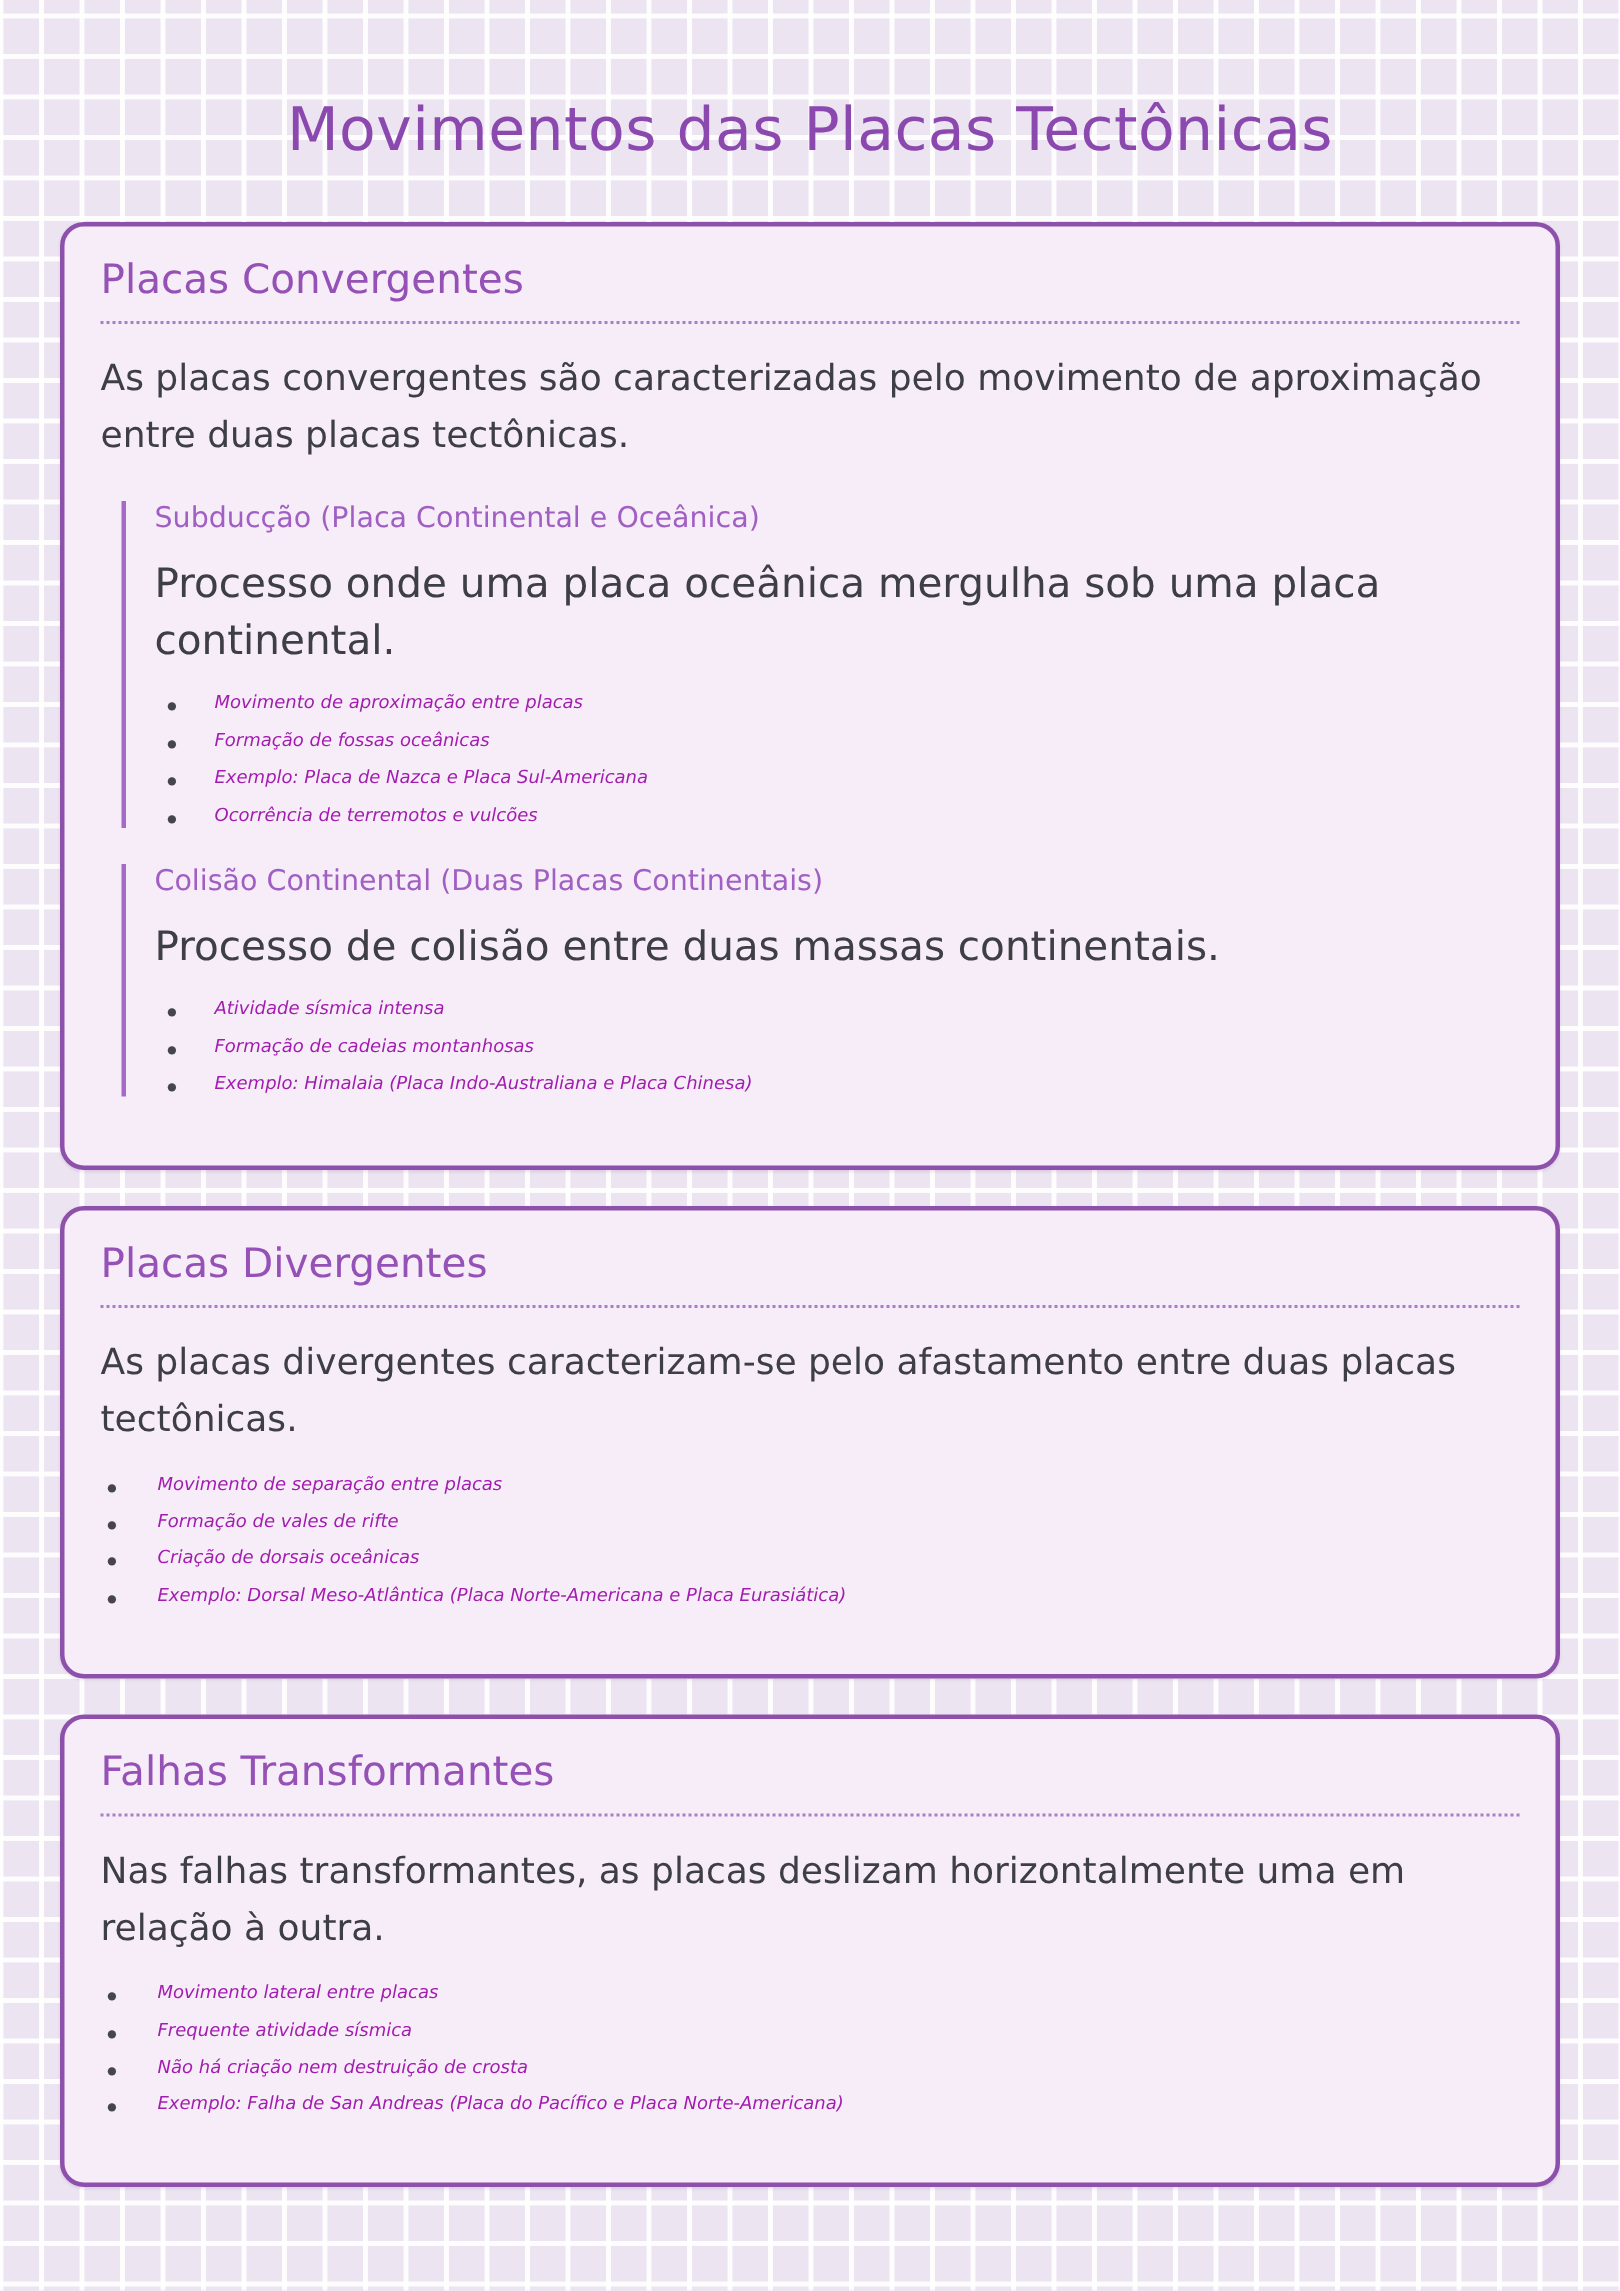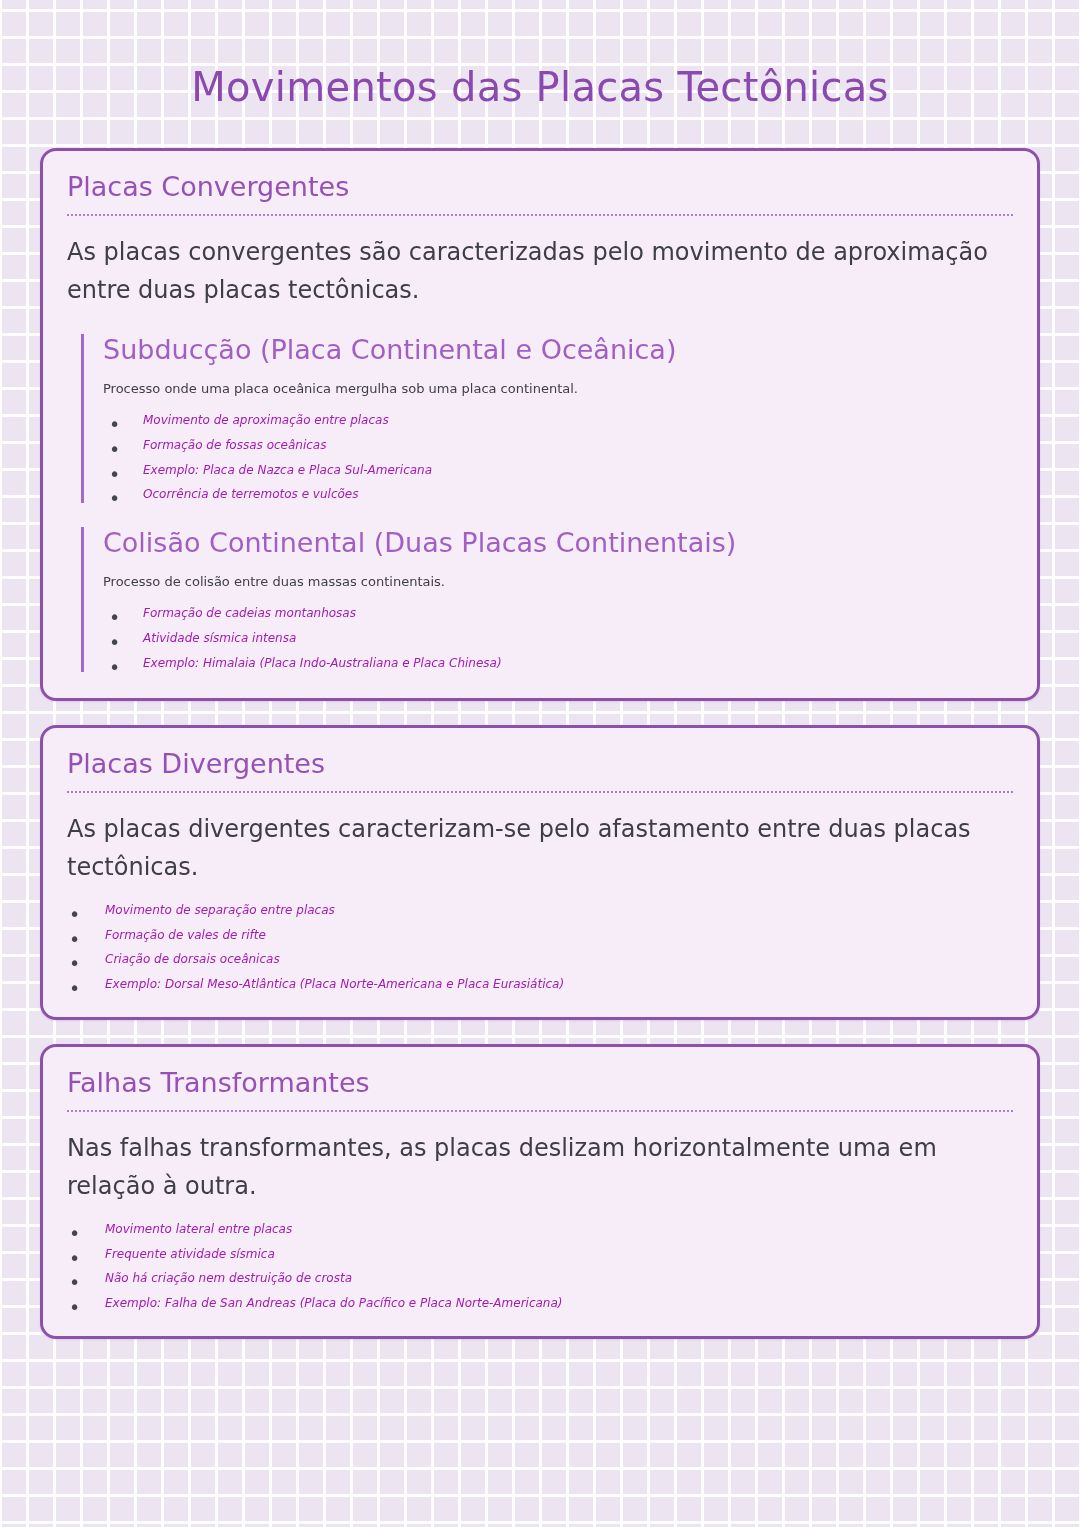--- a/index.html
+++ b/index.html
@@ -28,21 +28,21 @@
     font-weight: 500;
     letter-spacing: 0.3px;
     color: #8b49b0;
   }
 
   .card {
     margin: 0 40px 24px 40px;
     background: #f6edf8;
     border: 3px solid #8e51ab;
     border-radius: 16px;
-    padding: 20px 24px 22px 24px;
+    padding: 20px 24px 42px 24px;
     box-sizing: border-box;
     box-shadow: 0 1px 2px rgba(120, 70, 150, 0.15);
   }
 
   .section-heading {
     margin: 0;
     padding-bottom: 12px;
     font-size: 27px;
     font-weight: 400;
     color: #9551b6;
@@ -58,28 +58,28 @@
 
   .subsection {
     margin: 24px 0 24px 14px;
     padding-left: 19px;
     border-left: 3px solid #a569c8;
   }
   .subsection:last-child { margin-bottom: 4px; }
 
   .subsection-heading {
     margin: 2px 0 15px 0;
-    font-size: 27px;
+    font-size: 19px;
     font-weight: 400;
     color: #a15fc4;
   }
 
   .subsection-desc {
     margin: 0 0 15px 0;
-    font-size: 13px;
+    font-size: 27px;
     line-height: 1.4;
     color: #3e3e45;
   }
 
   ul.bullets {
     list-style: none;
     margin: 0;
     padding: 0;
   }
   ul.bullets li {
@@ -122,22 +122,22 @@
       <li>Formação de fossas oceânicas</li>
       <li>Exemplo: Placa de Nazca e Placa Sul-Americana</li>
       <li>Ocorrência de terremotos e vulcões</li>
     </ul>
   </div>
 
   <div class="subsection">
     <h3 class="subsection-heading">Colisão Continental (Duas Placas Continentais)</h3>
     <p class="subsection-desc">Processo de colisão entre duas massas continentais.</p>
     <ul class="bullets">
+      <li>Atividade sísmica intensa</li>
       <li>Formação de cadeias montanhosas</li>
-      <li>Atividade sísmica intensa</li>
       <li>Exemplo: Himalaia (Placa Indo-Australiana e Placa Chinesa)</li>
     </ul>
   </div>
 </section>
 
 <section class="card">
   <h2 class="section-heading">Placas Divergentes</h2>
   <p class="intro">As placas divergentes caracterizam-se pelo afastamento entre duas placas tectônicas.</p>
   <ul class="bullets top-level">
     <li>Movimento de separação entre placas</li>

